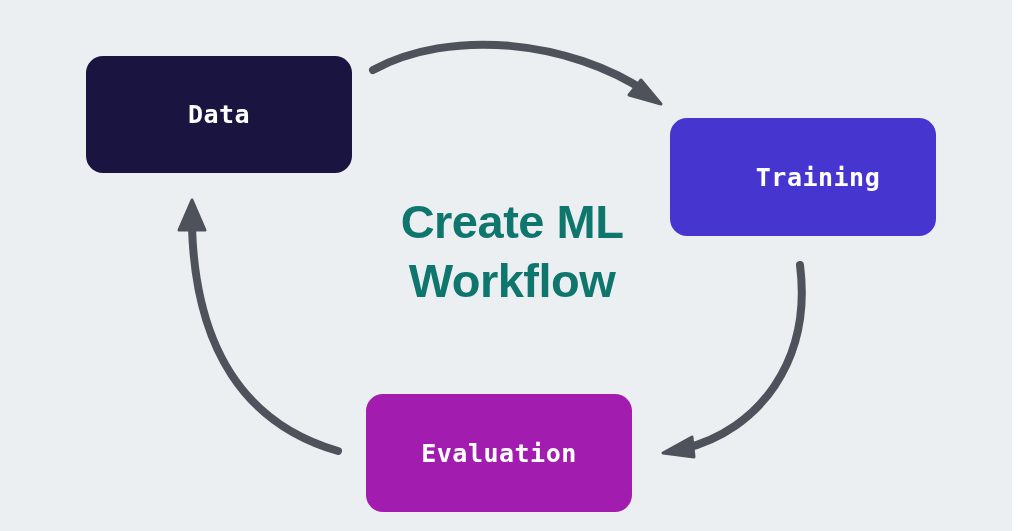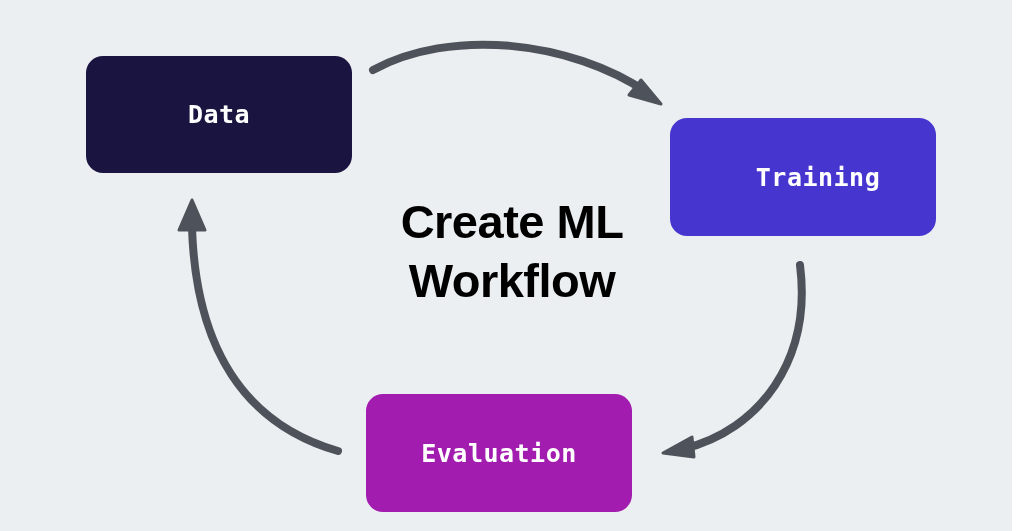--- a/index.html
+++ b/index.html
@@ -75,21 +75,21 @@
     position: absolute;
     left: 322px;
     top: 192px;
     width: 380px;
     text-align: center;
     font-family: "Liberation Sans", sans-serif;
     font-weight: 700;
     font-size: 47px;
     line-height: 1.26;
     letter-spacing: -0.5px;
-    color: #000000;
+    color: #0f766e;
     white-space: pre-line;
   }
 </style>
 </head>
 <body>
 
 <div id="diagram-canvas" style="background: rgb(236, 239, 241);">
 
   <svg id="arrows-layer" viewBox="0 0 1024 531" width="1024" height="531" xmlns="http://www.w3.org/2000/svg" aria-hidden="true">
 

